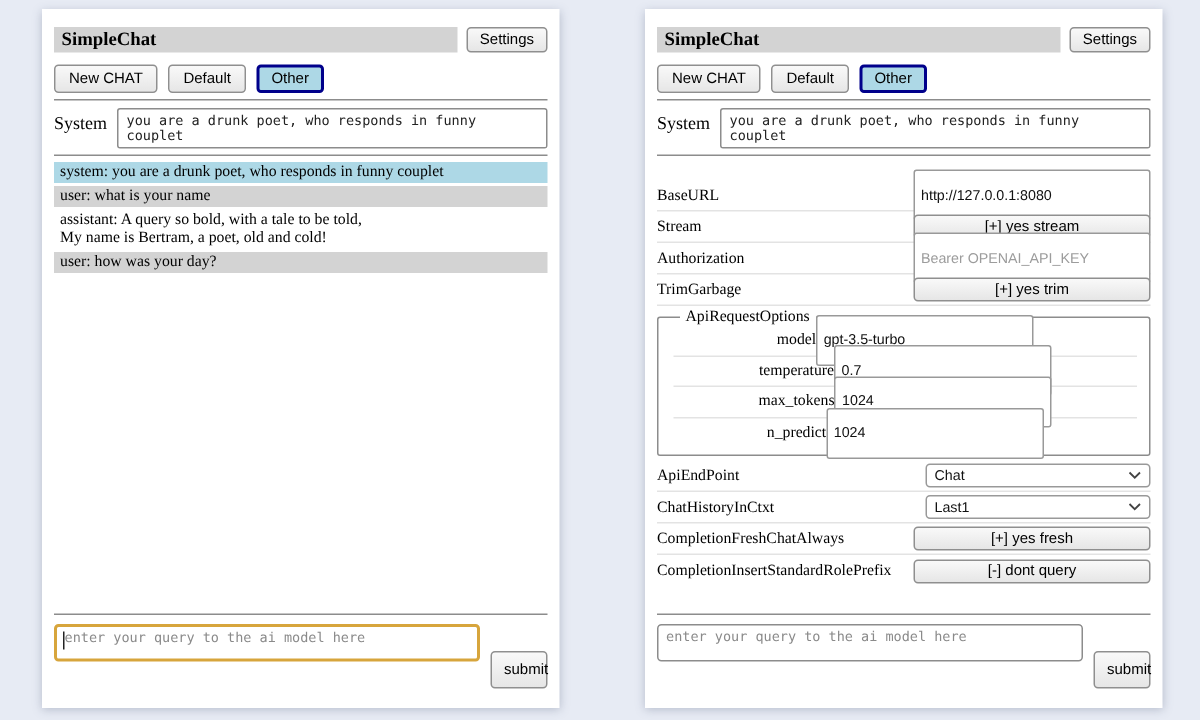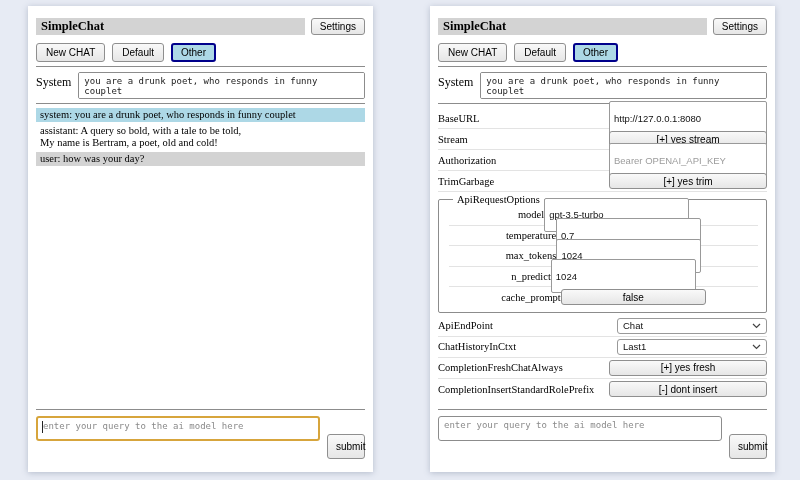--- a/index.html
+++ b/index.html
@@ -61,21 +61,21 @@
   .msg {
     font-size: 10.5px; line-height: 12px;
     padding: 1px 4px; margin-bottom: 2px;
     white-space: pre-line; color: #000;
   }
   .msg.role-system    { background: #add8e6; }
   .msg.role-user      { background: #d3d3d3; }
   .msg.role-assistant { background: none; }
 
   
-  .settings { margin-top: 4px; }
+  .settings { margin-top: 16px; }
   .setting-row {
     display: flex; justify-content: space-between; align-items: center;
     height: 21px; border-bottom: 1px solid #e3e3e3;
   }
   .setting-row:last-child { border-bottom: none; }
   .setting-label { font-size: 10.5px; color: #000; }
   .ctl { width: 158px; }
   input.ctl {
     font-family: "Liberation Sans", sans-serif; font-size: 9.5px;
     height: 16px; border: 1px solid #999; border-radius: 2px;
@@ -127,20 +127,21 @@
     <button class="selected">Other</button>
   </div>
   <hr class="sep">
   <div class="system-row">
     <label>System</label>
     <textarea class="system-ta" style="">you are a drunk poet, who responds in funny couplet</textarea>
   </div>
   <hr class="sep">
   <div class="chat-log">
     <div class="msg role-system">system: you are a drunk poet, who responds in funny couplet</div>
+    <div class="msg role-user">user: what is your name</div>
     <div class="msg role-assistant">assistant: A query so bold, with a tale to be told,
 My name is Bertram, a poet, old and cold!</div>
     <div class="msg role-user">user: how was your day?</div>
   </div>
   <div class="footer">
     <hr class="sep">
     <div class="query-row">
       <div class="query-wrap">
         <textarea placeholder="enter your query to the ai model here" style=""></textarea>
         <div class="caret"></div>
@@ -196,24 +197,20 @@
         <input class="ctl" value="0.7" style="">
       </div>
       <div class="setting-row">
         <span class="setting-label">max_tokens</span>
         <input class="ctl" value="1024" style="">
       </div>
       <div class="setting-row">
         <span class="setting-label">n_predict</span>
         <input class="ctl" value="1024" style="">
       </div>
-      <div class="setting-row">
-        <span class="setting-label">cache_prompt</span>
-        <button class="ctl">false</button>
-      </div>
     </fieldset>
 
     <div class="setting-row">
       <span class="setting-label">ApiEndPoint</span>
       <div class="select">
         <span>Chat</span>
         <svg class="chev" width="9" height="6" viewBox="0 0 9 6">
             <polyline points="1,1 4.5,4.5 8,1" fill="none" stroke="#444" stroke-width="1.2"></polyline>
           </svg>
       </div>
@@ -226,21 +223,21 @@
             <polyline points="1,1 4.5,4.5 8,1" fill="none" stroke="#444" stroke-width="1.2"></polyline>
           </svg>
       </div>
     </div>
     <div class="setting-row">
       <span class="setting-label">CompletionFreshChatAlways</span>
       <button class="ctl">[+] yes fresh</button>
     </div>
     <div class="setting-row">
       <span class="setting-label">CompletionInsertStandardRolePrefix</span>
-      <button class="ctl">[-] dont insert</button>
+      <button class="ctl">[-] dont query</button>
     </div>
   </div>
 
   <div class="footer">
     <hr class="sep">
     <div class="query-row">
       <div class="query-wrap">
         <textarea placeholder="enter your query to the ai model here" style=""></textarea>
       </div>
       <button class="submit-btn">submit</button>

